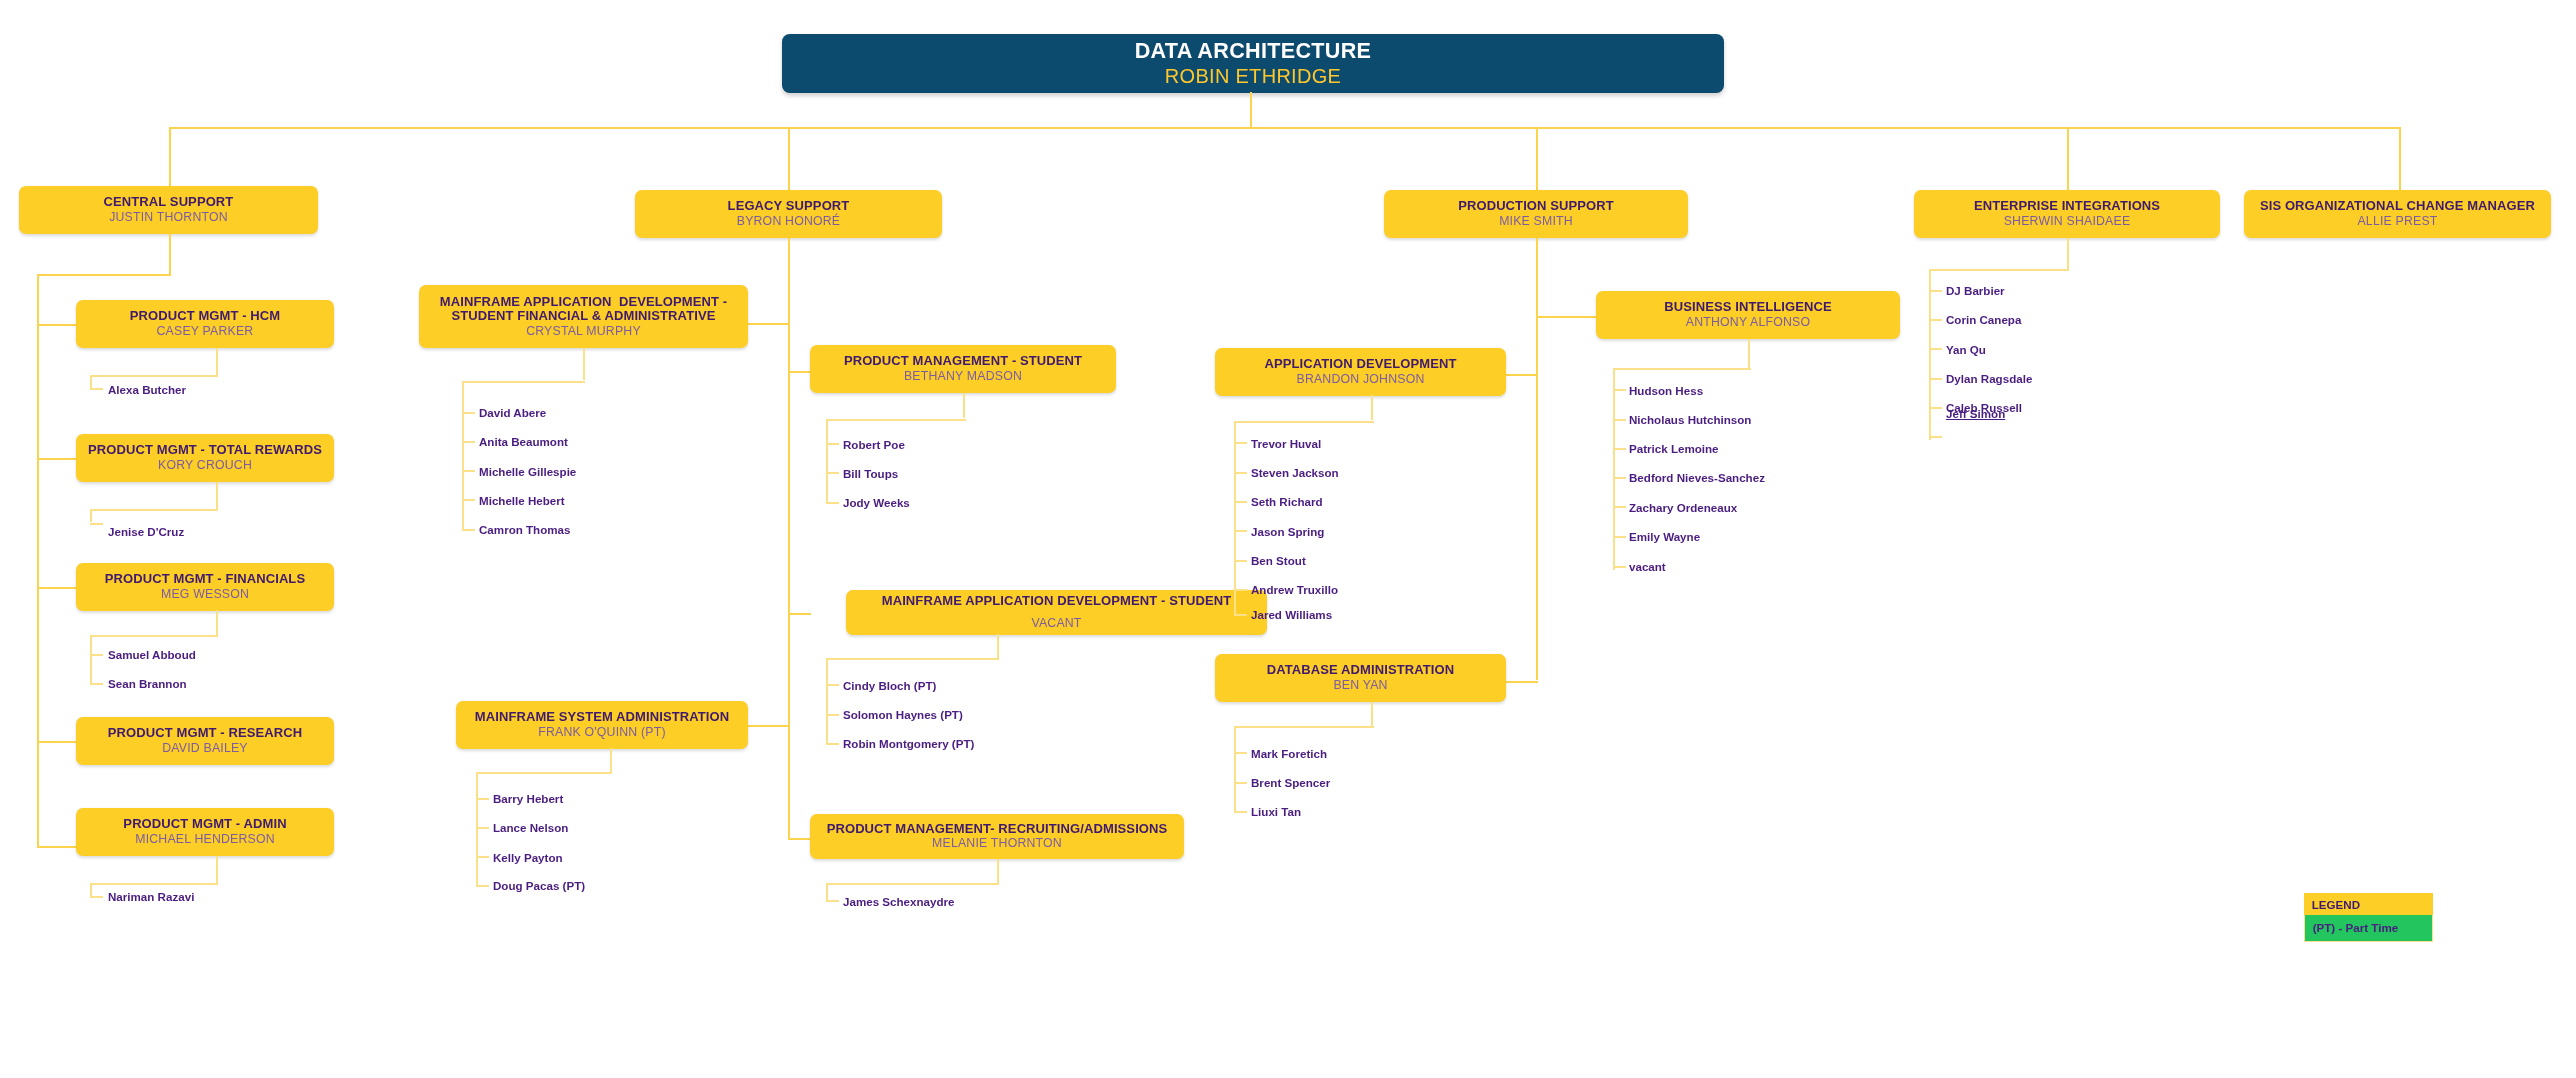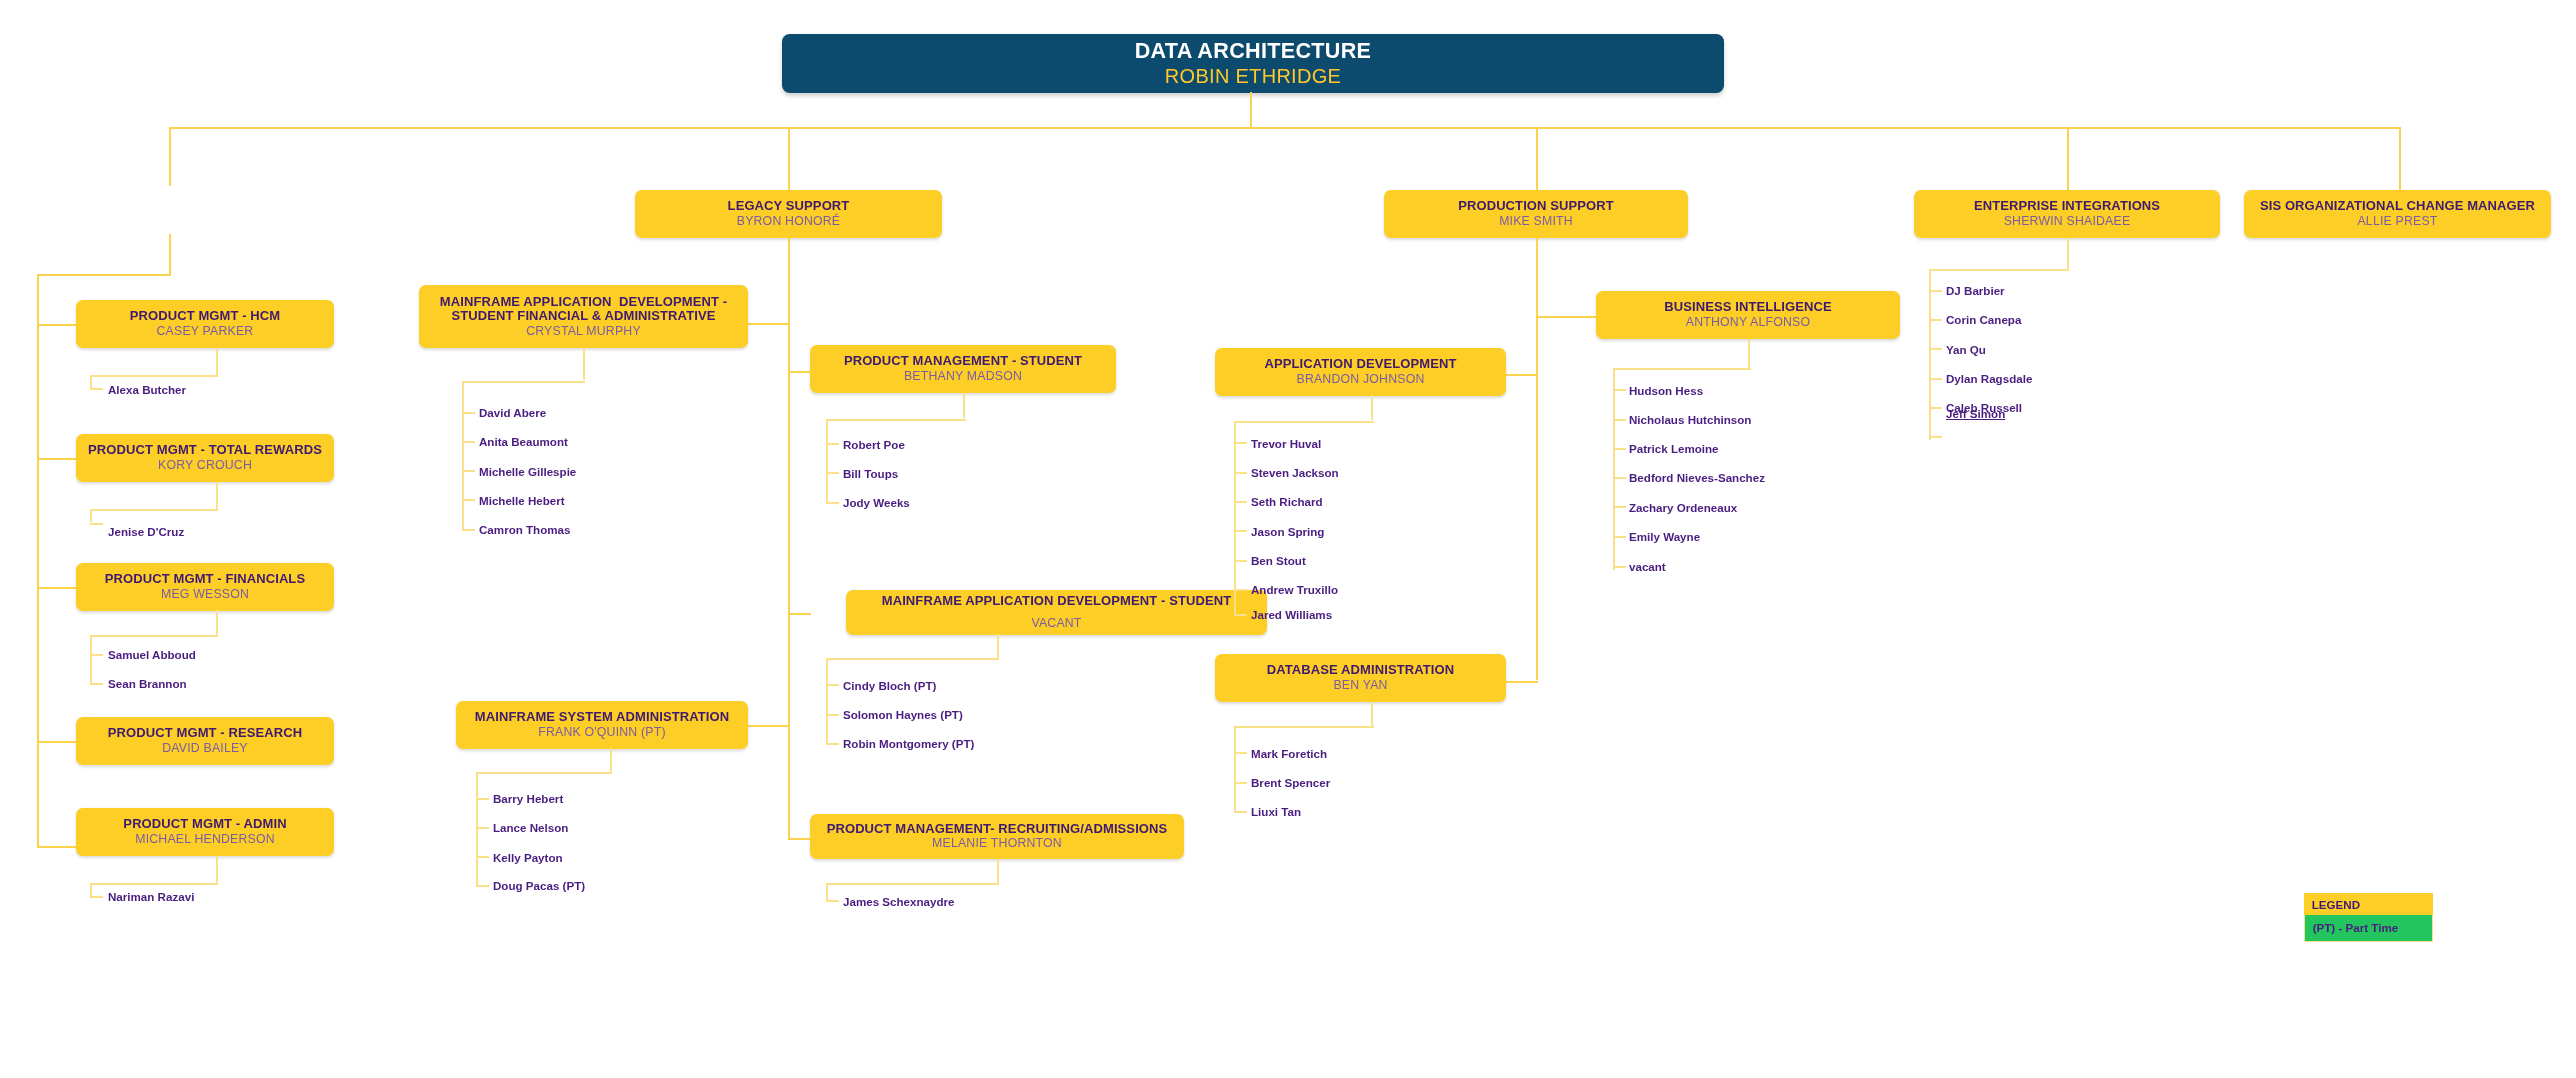--- a/index.html
+++ b/index.html
@@ -95,20 +95,24 @@
   <div class="ln v" style="left:1250px;top:92px;height:35px;"></div>
 
   <div class="ln h" style="left:169px;top:127px;width:2230px;"></div>
 
   <div class="ln v" style="left:169px;top:127px;height:59px;"></div>
   <div class="ln v" style="left:788px;top:127px;height:63px;"></div>
   <div class="ln v" style="left:1536px;top:127px;height:63px;"></div>
   <div class="ln v" style="left:2067px;top:127px;height:63px;"></div>
   <div class="ln v" style="left:2399px;top:127px;height:63px;"></div>
 
+  <div class="node" style="left:19px;top:186px;width:299px;height:48px;">
+    <div class="t">CENTRAL SUPPORT</div>
+    <div class="s">JUSTIN THORNTON</div>
+  </div>
 
   <div class="ln v" style="left:169px;top:234px;height:41px;"></div>
   <div class="ln h" style="left:37px;top:274px;width:134px;"></div>
   <div class="ln v" style="left:37px;top:274px;height:572px;"></div>
 
   <div class="ln h" style="left:37px;top:324px;width:40px;"></div>
   <div class="node" style="left:76px;top:300px;width:258px;height:48px;">
     <div class="t">PRODUCT MGMT - HCM</div>
     <div class="s">CASEY PARKER</div>
   </div>

